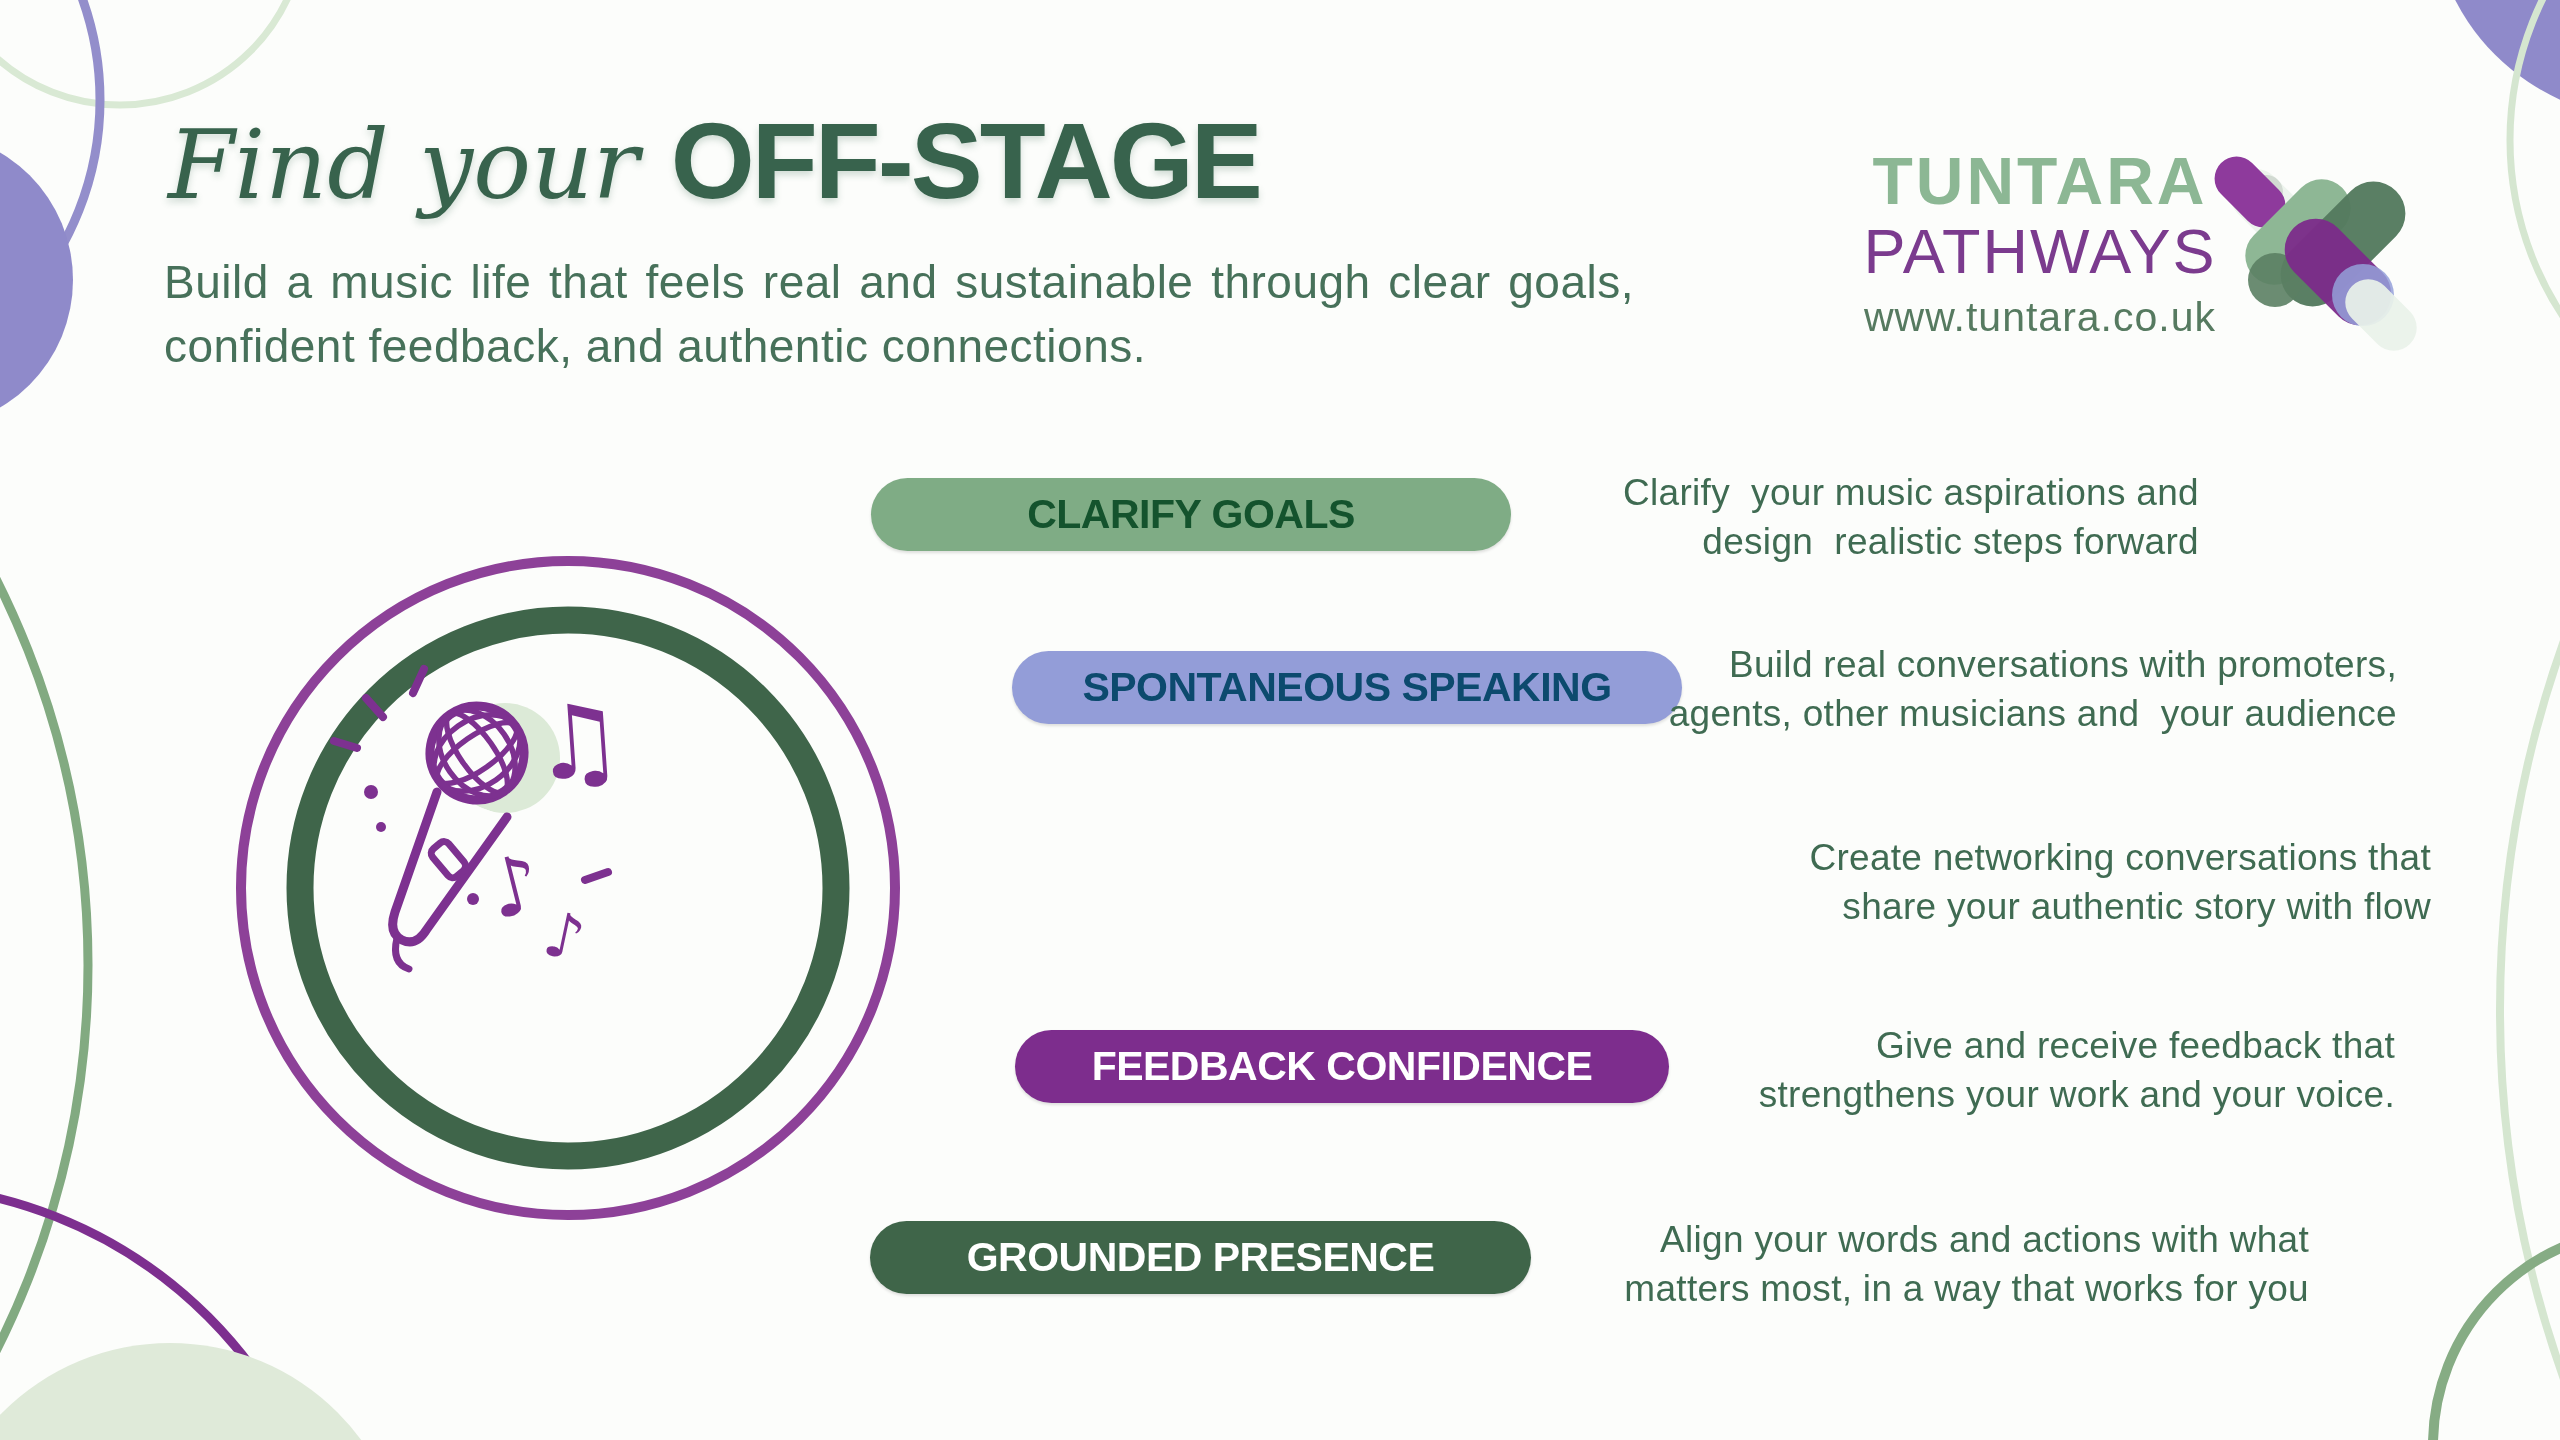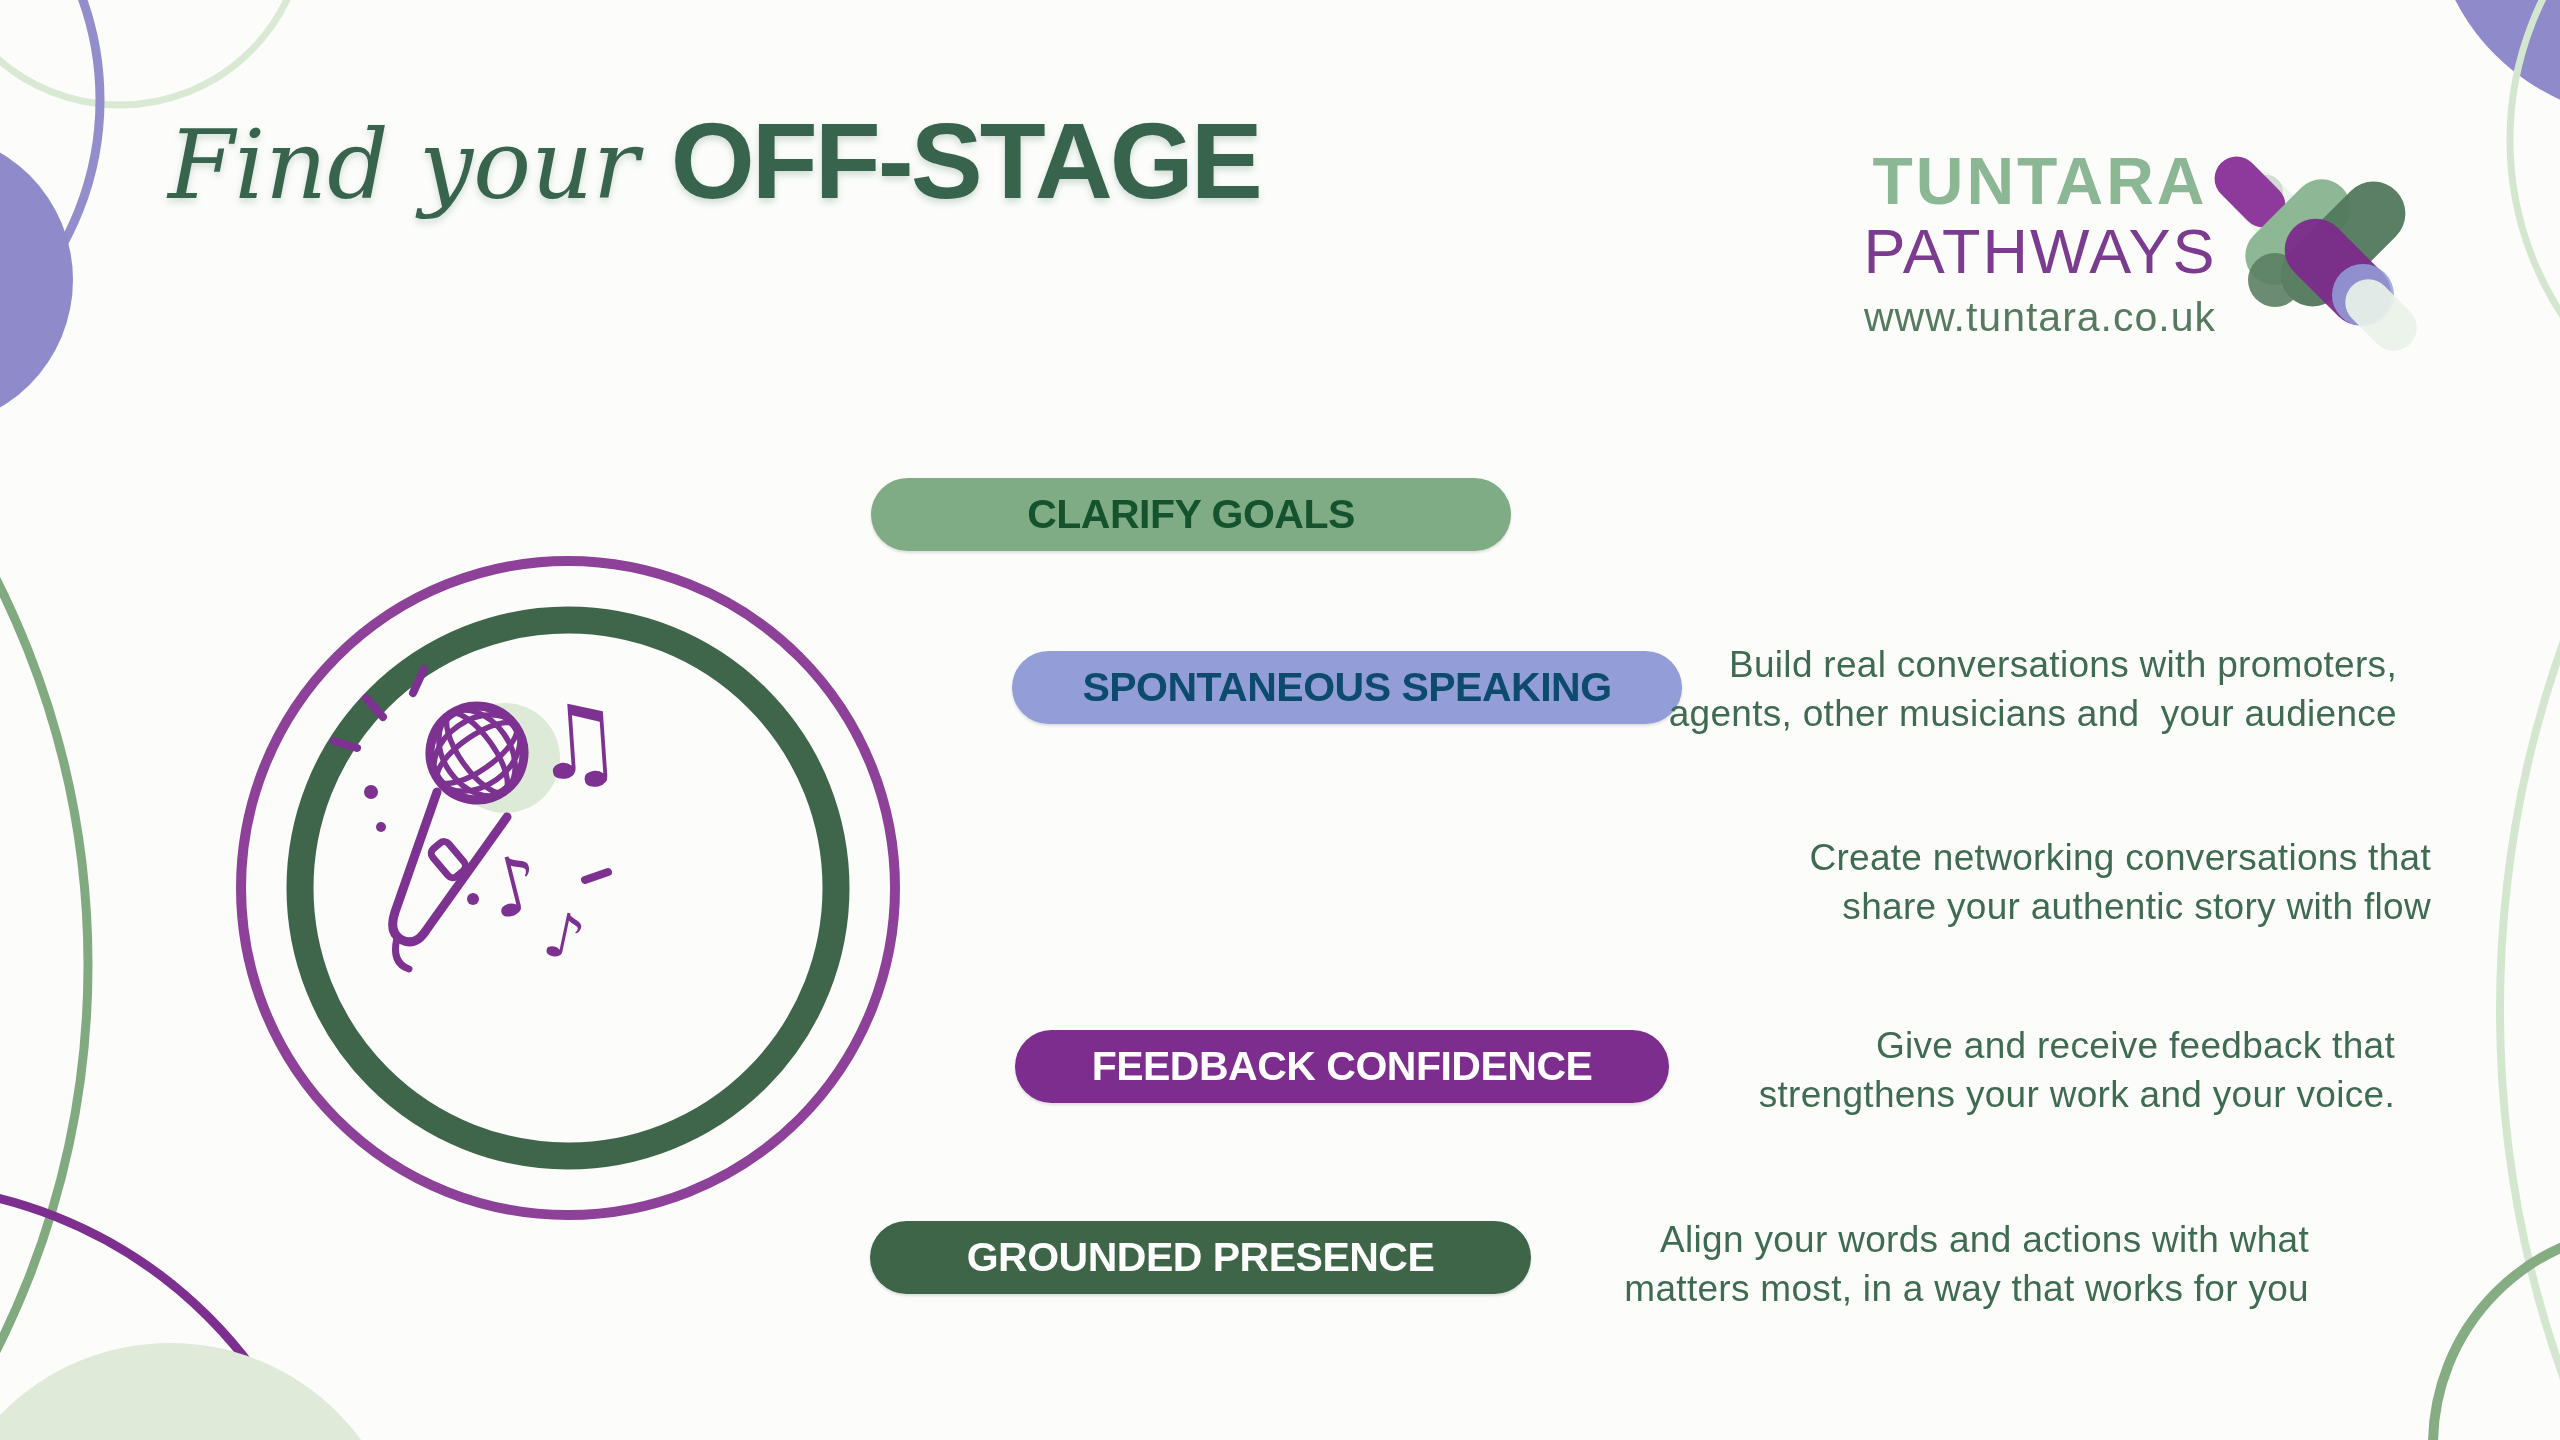--- a/index.html
+++ b/index.html
@@ -124,32 +124,35 @@
     </g>
   </svg>
 
   <div class="content">
 
     <div class="title-row" style="color: rgb(56, 99, 77);">
       <span class="title-pre">Find your</span>
       <span class="title-main">OFF-STAGE</span>
     </div>
 
+    <div class="subtitle" style="color: rgb(71, 113, 90);">Build a music life that feels real and sustainable through clear goals, confident feedback, and authentic connections.</div>
 
     <div class="brand">
       <div class="brand-1" style="color: rgb(140, 183, 148);">TUNTARA</div>
       <div class="brand-2" style="color: rgb(123, 59, 142);">PATHWAYS</div>
       <div class="brand-url" style="color: rgb(86, 122, 96);">www.tuntara.co.uk</div>
     </div>
 
     <div class="pill pill-1" style="background: rgb(127, 172, 133); color: #14532d;">CLARIFY GOALS</div>
     <div class="pill pill-2" style="background: rgb(147, 157, 216); color: #0c4a6e;">SPONTANEOUS SPEAKING</div>
     <div class="pill pill-4" style="background: rgb(125, 45, 141); color: rgb(255, 255, 255);">FEEDBACK CONFIDENCE</div>
     <div class="pill pill-5" style="background: rgb(63, 101, 73); color: rgb(255, 255, 255);">GROUNDED PRESENCE</div>
 
+    <div class="desc desc-1" style="color: rgb(63, 107, 82);">Clarify  your music aspirations and
+design  realistic steps forward</div>
     <div class="desc desc-2" style="color: rgb(63, 107, 82);">Build real conversations with promoters,
 agents, other musicians and  your audience</div>
     <div class="desc desc-3" style="color: rgb(63, 107, 82);">Create networking conversations that
 share your authentic story with flow</div>
     <div class="desc desc-4" style="color: rgb(63, 107, 82);">Give and receive feedback that
 strengthens your work and your voice.</div>
     <div class="desc desc-5" style="color: rgb(63, 107, 82);">Align your words and actions with what
 matters most, in a way that works for you</div>
 
   </div>

